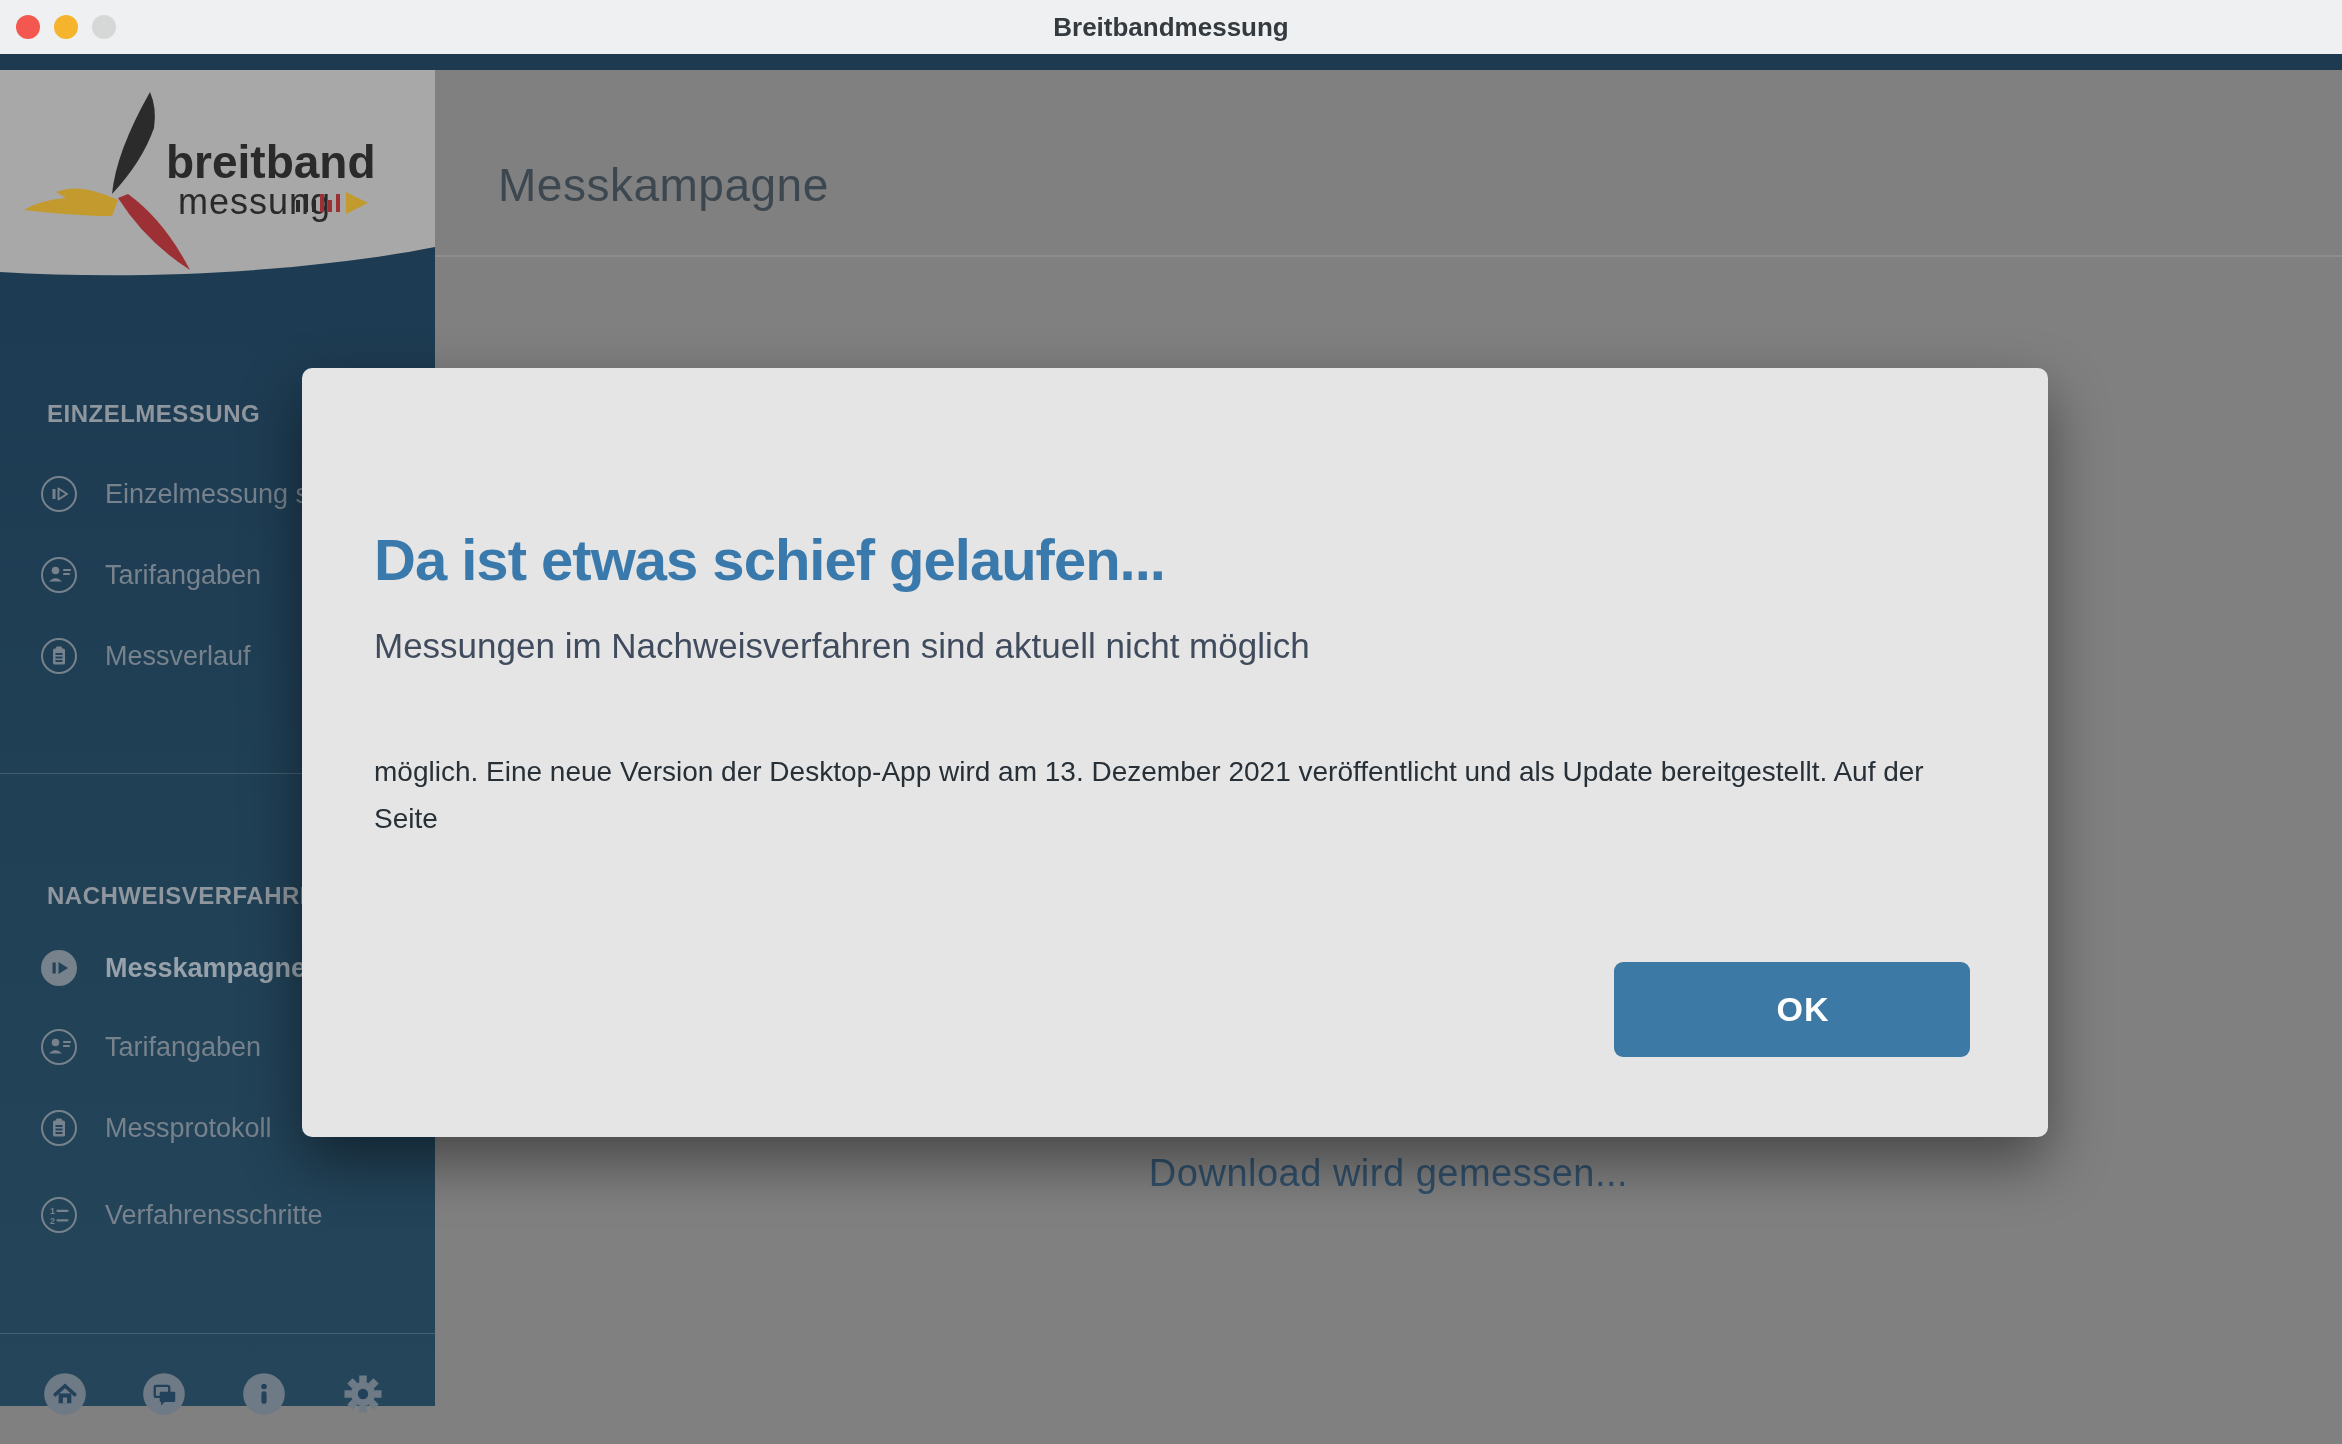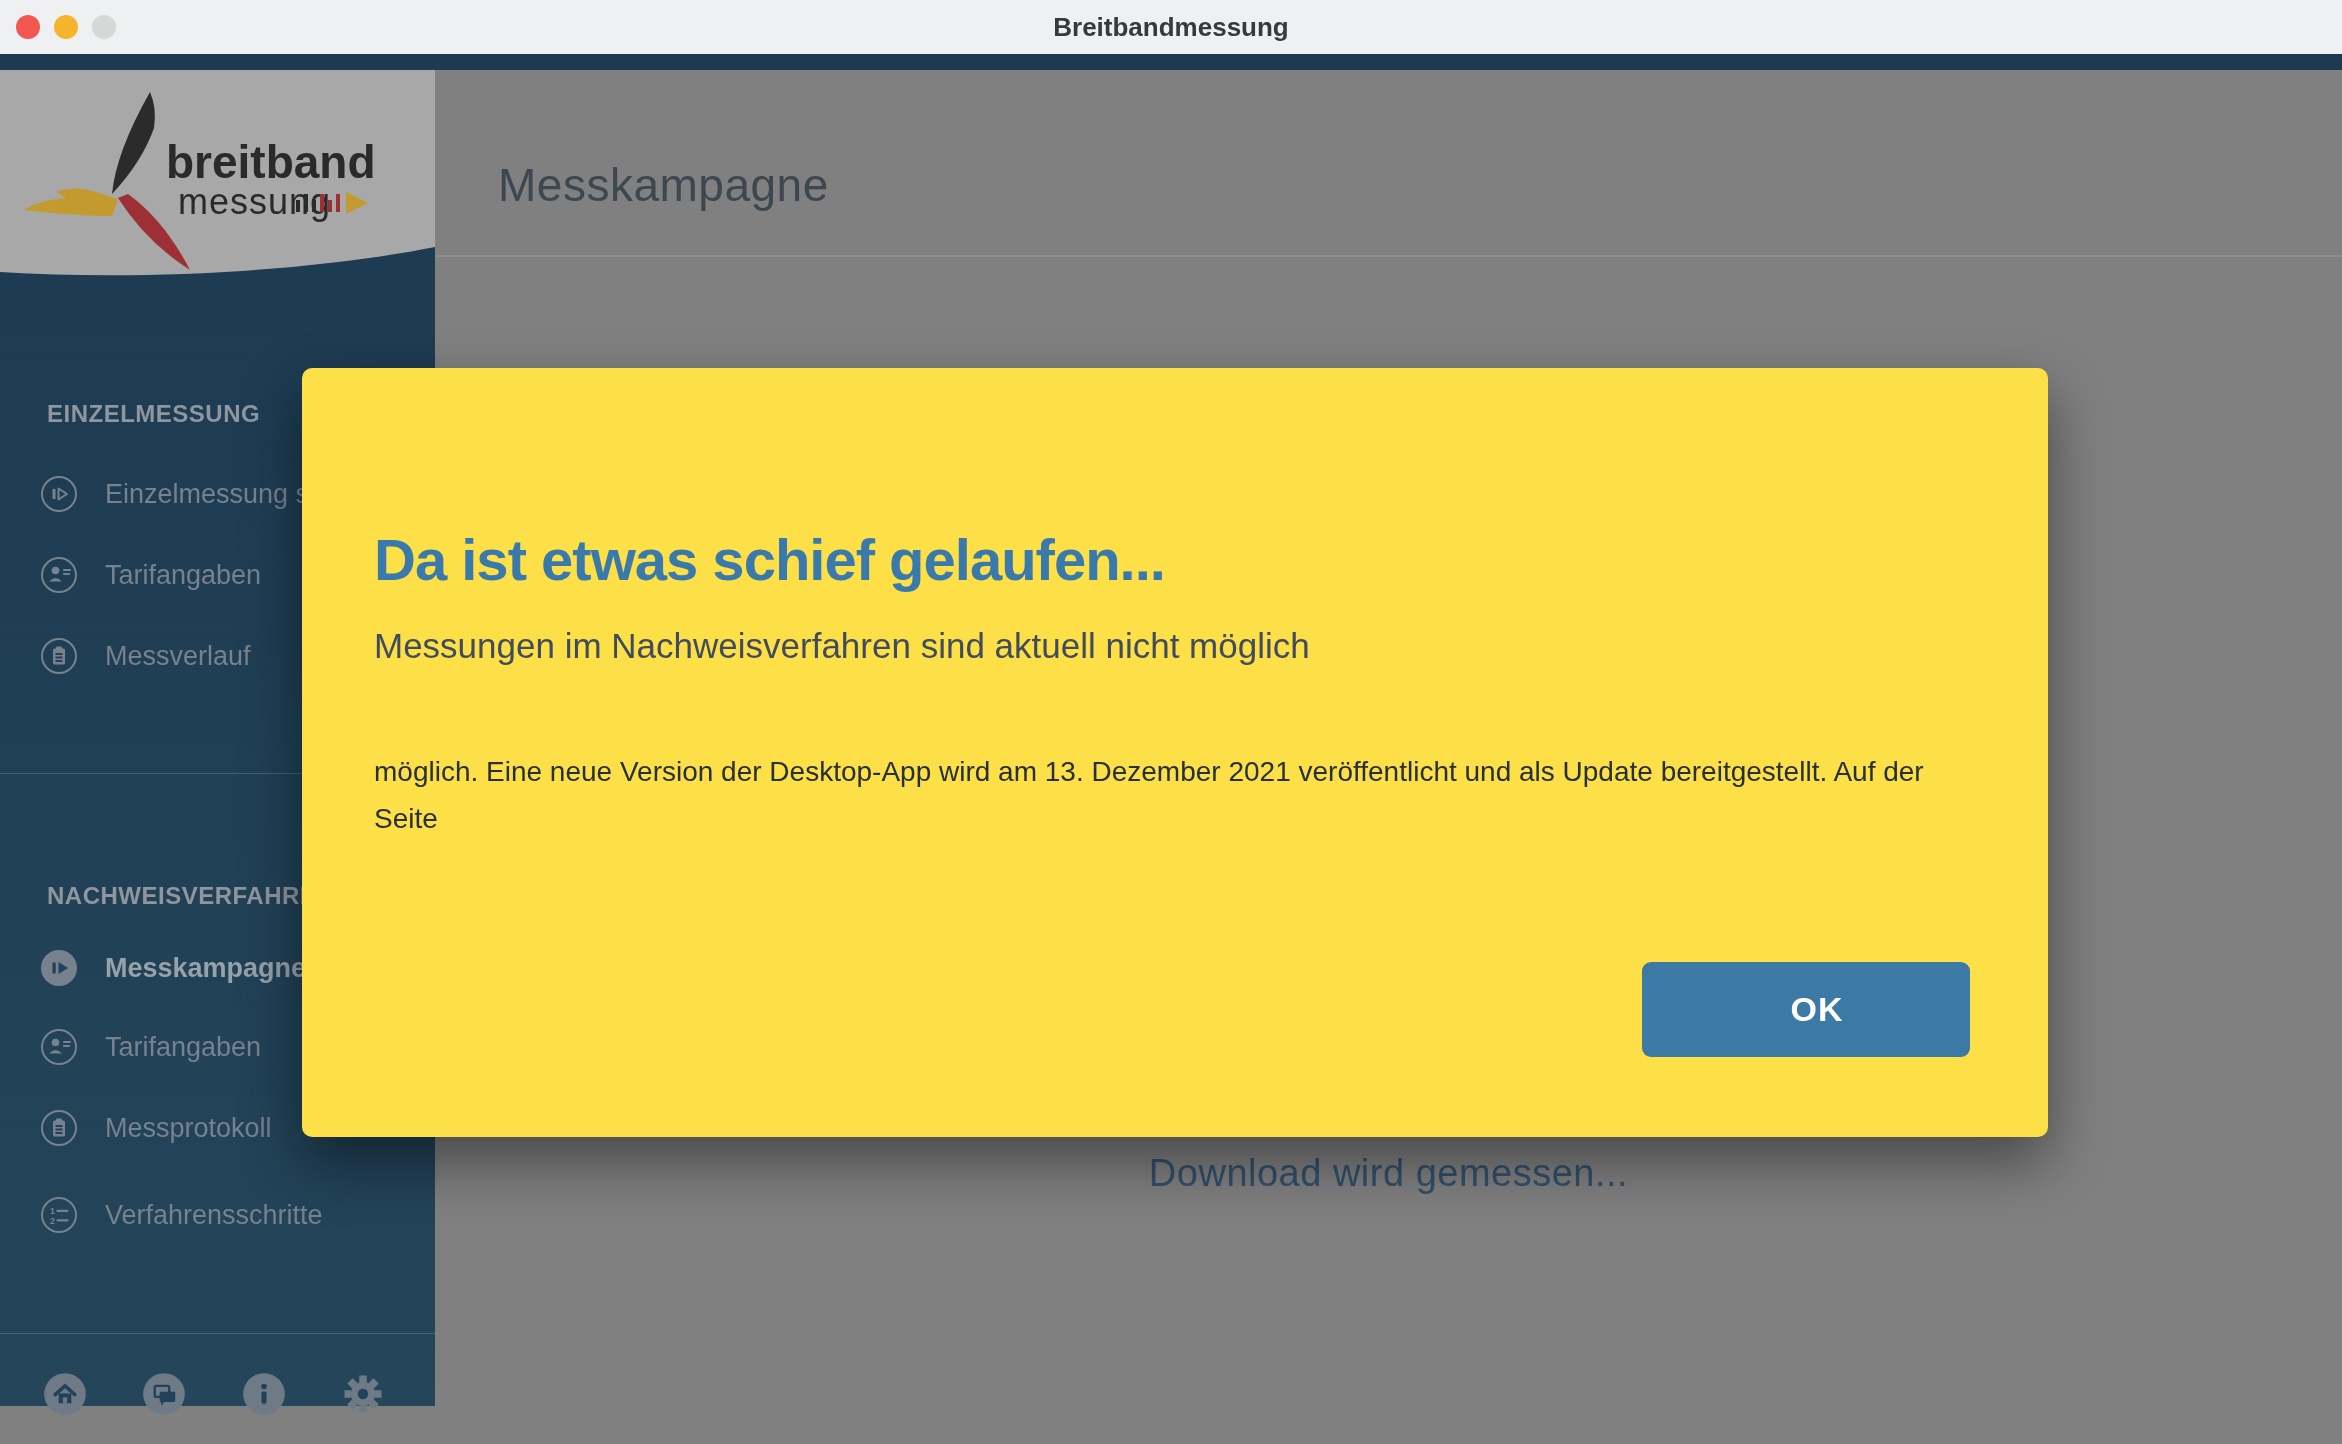--- a/index.html
+++ b/index.html
@@ -43,29 +43,29 @@
           background:#808080; z-index:0; }
   .page-title { position:absolute; left:63px; top:88px; font-size:46px;
                 color:#3c4750; letter-spacing:0.5px; }
   .main-divider { position:absolute; left:0; top:185px; width:1907px; height:2px;
                   background:#8c8d8d; }
   .status-text { position:absolute; left:0; top:1082px; width:1907px; text-align:center;
                  font-size:38px; color:#31506b; letter-spacing:0.5px; }
 
   
   .modal { position:absolute; left:302px; top:368px; width:1746px; height:769px;
-           background:#fde047; border-radius:10px; z-index:10;
+           background:#e5e5e5; border-radius:10px; z-index:10;
            box-shadow:0 25px 60px rgba(0,0,0,0.45); }
   .modal-title { position:absolute; left:72px; top:158px; font-size:58px; font-weight:bold;
                  color:#3a79ab; letter-spacing:-1px; white-space:nowrap; }
   .modal-subtitle { position:absolute; left:72px; top:258px; font-size:35px;
                     color:#404c5e; white-space:nowrap; }
   .modal-body { position:absolute; left:72px; top:380px; width:1600px;
                 font-size:28px; line-height:47px; color:#272f37; }
-  .ok-button { position:absolute; right:78px; top:594px; width:328px; height:95px;
+  .ok-button { position:absolute; right:78px; top:594px; width:356px; height:95px;
                background:#3d79a5; border:none; border-radius:9px; color:#ffffff;
                font-family:"Liberation Sans", sans-serif;
                font-size:34px; font-weight:bold; letter-spacing:1px; cursor:pointer;padding-left:22px; }
 </style>
 </head>
 <body>
 
 <div class="stage">
 
   <div class="titlebar">

